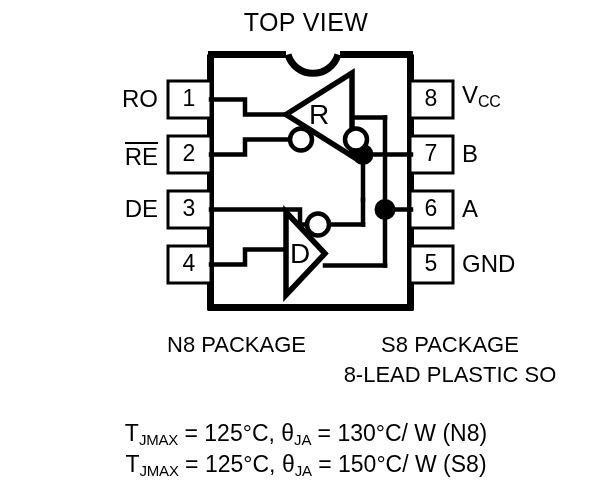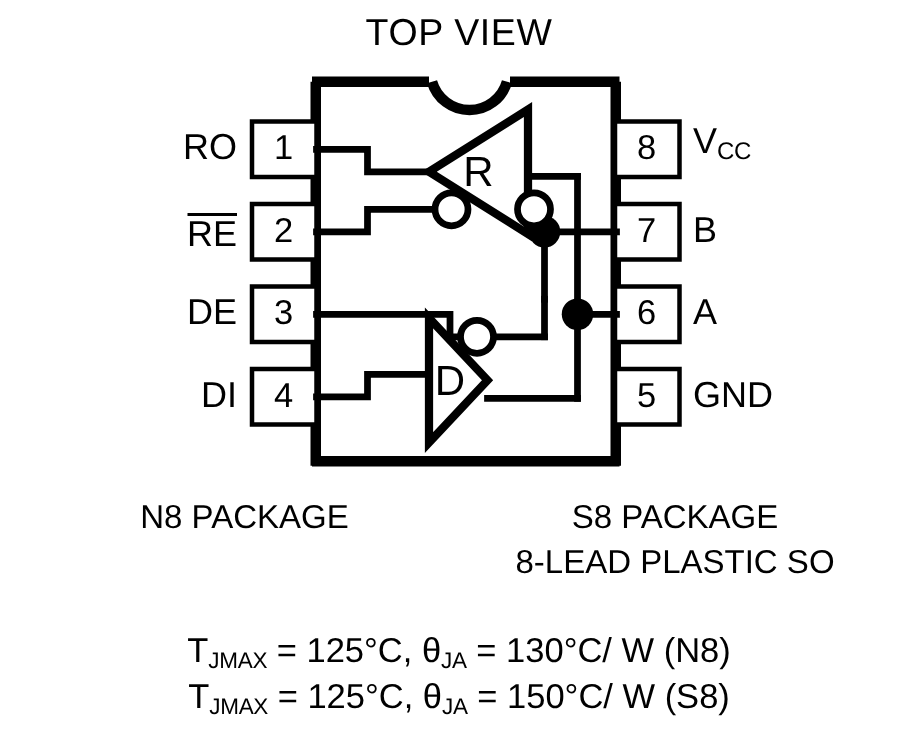--- a/index.html
+++ b/index.html
@@ -75,21 +75,21 @@
     width: 38px;
   }
 
   
   .pkg-caption {
     font-size: 22px;
     line-height: 30px;
     text-align: center;
     white-space: nowrap;
   }
-  #pkg-left-caption { left: 38px; top: 330px; width: 250px; }
+  #pkg-left-caption { left: 56px; top: 330px; width: 250px; text-align: right; }
   #pkg-right-caption { left: 300px; top: 330px; width: 300px; }
 
   
   .thermal-line {
     font-size: 23px;
     line-height: 31px;
     text-align: center;
     width: 612px;
     white-space: nowrap;
   }
@@ -200,23 +200,20 @@
 
   <div class="abs pin-label pin-label-left" style="left:38px; top:87px;">
     <span>RO</span>
   </div>
   <div class="abs pin-label pin-label-left" style="left:38px; top:197px;">
     <span>DE</span>
   </div>
   <div class="abs pin-label pin-label-left" style="left:38px; top:142px;">
     <span class="overbar">RE</span>
   </div>
-  <div class="abs pin-label pin-label-left" style="left:38px; top:252px;">
-    <span>DI</span>
-  </div>
 
   <div class="abs pin-label pin-label-right" style="left:462px; top:83px;">
     <span>V</span><span class="sub">CC</span>
   </div>
   <div class="abs pin-label pin-label-right" style="left:462px; top:142px;">
     <span>B</span>
   </div>
   <div class="abs pin-label pin-label-right" style="left:462px; top:197px;">
     <span>A</span>
   </div>

